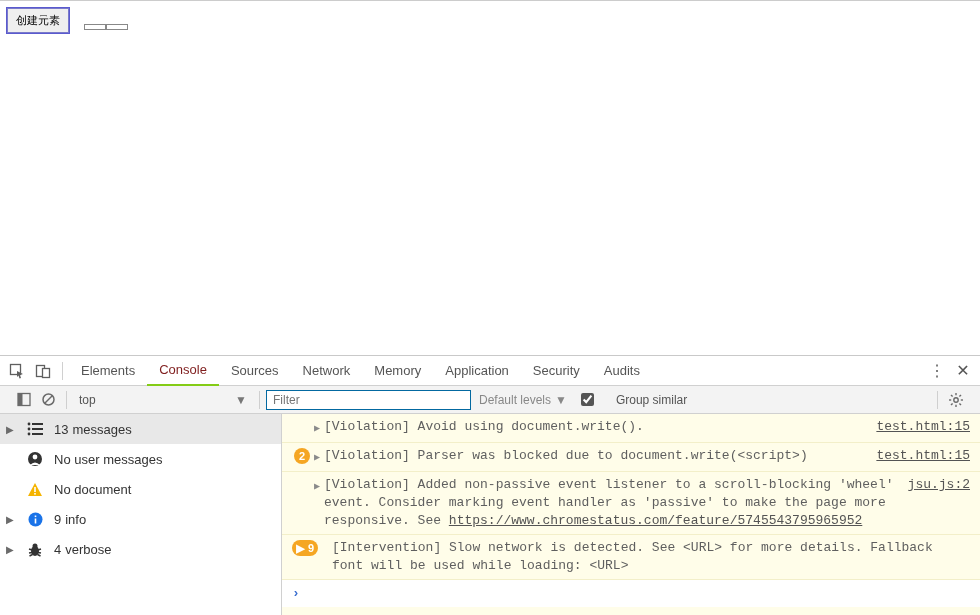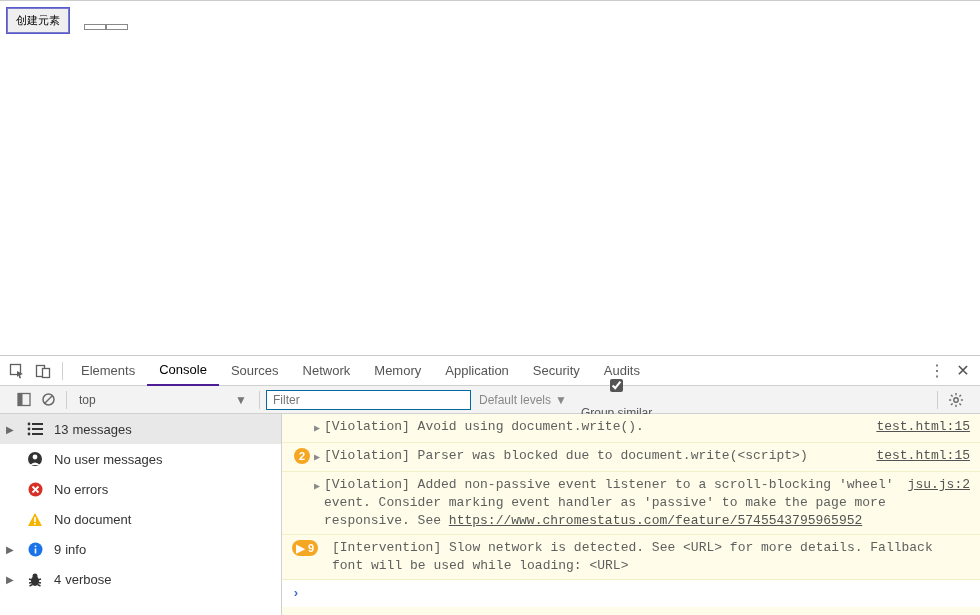--- a/index.html
+++ b/index.html
@@ -9,30 +9,30 @@
     .create-btn { font-family: Arial, sans-serif; font-size: 11px; padding: 4px 8px; background: #efefef; border: 1px solid #7a7aca; outline: 1px solid #5a5acf; cursor: pointer; }
     .mini { display: inline-block; vertical-align: bottom; margin-left: 12px; }
     .mini span { display: inline-block; width: 22px; height: 6px; border: 1px solid #888; background: #fff; }
 
     .devtools { border-top: 1px solid #c9c9c9; height: 260px; display: flex; flex-direction: column; background: #fff; }
 
     .tabbar { display: flex; align-items: center; height: 30px; border-bottom: 1px solid #d0d0d0; padding: 0 4px; font-size: 13px; color: #555; }
     .tabbar .iconbtn { width: 26px; height: 28px; display: flex; align-items: center; justify-content: center; color: #5f5f5f; cursor: pointer; }
     .tabbar .sep { width: 1px; height: 18px; background: #d0d0d0; margin: 0 6px; }
     .tabbar .tab { padding: 0 12px; height: 30px; line-height: 30px; cursor: pointer; }
-    .tabbar .tab.active { color: #000000; border-bottom: 2px solid #4c1d95; height: 30px; line-height: 28px; }
+    .tabbar .tab.active { color: #7f1d1d; border-bottom: 2px solid #84cc16; height: 30px; line-height: 28px; }
     .tabbar .spacer { flex: 1; }
 
     .toolbar2 { display: flex; align-items: center; height: 28px; border-bottom: 1px solid #d0d0d0; background: #f3f3f3; padding: 0 12px; font-size: 12px; color: #555; }
     .toolbar2 .iconbtn { width: 24px; height: 24px; display: flex; align-items: center; justify-content: center; color: #6a6a6a; cursor: pointer; }
     .toolbar2 .sep { width: 1px; height: 18px; background: #cfcfcf; margin: 0 6px; }
     .ctx { display: flex; align-items: center; width: 180px; justify-content: space-between; padding: 0 6px; cursor: pointer; }
     .filter-input { height: 20px; width: 205px; border: 1px solid #0369a1; background: #fff; padding: 0 6px; font-size: 12px; color: #333; }
     .levels { display: flex; align-items: flex-start; color: #888; margin-left: 8px; cursor: pointer; }
-    .chk { margin-left: 14px; display: flex; align-items: center; gap: 14px; flex-direction: column; }
+    .chk { margin-left: 14px; display: flex; align-items: center; gap: 22px; }
     .chk input { accent-color: #555; width: 13px; height: 13px; }
     .toolbar2 .spacer { flex: 1; }
 
     .body { flex: 1; display: flex; min-height: 0; }
 
     .sidebar { width: 282px; border-right: 1px solid #d0d0d0; background: #fff; font-size: 13px; color: #333; }
     .sidebar .row { display: flex; align-items: center; height: 30px; padding-left: 6px; gap: 10px; cursor: pointer; }
     .sidebar .row.sel { background: #e8e8e8; }
     .sidebar .caret { width: 10px; color: #6b6b6b; font-size: 10px; }
     .sidebar .ic { width: 18px; display: flex; align-items: center; justify-content: center; }
@@ -162,30 +162,20 @@
               <circle cx="8" cy="8" r="7" fill="#333"></circle>
               <circle cx="8" cy="6" r="2.4" fill="#fff"></circle>
               <path d="M3 14 Q8 9 13 14" fill="#fff"></path>
             </svg>
           </span>
         <span>No user messages</span>
       </div>
       <div class="row">
         <span class="caret"></span>
         <span class="ic">
-            <svg width="15" height="15" viewBox="0 0 15 15">
-              <circle cx="7.5" cy="7.5" r="7" fill="#d93025"></circle>
-              <path d="M4.5 4.5 L10.5 10.5 M10.5 4.5 L4.5 10.5" stroke="#fff" stroke-width="1.8"></path>
-            </svg>
-          </span>
-        <span>No errors</span>
-      </div>
-      <div class="row">
-        <span class="caret"></span>
-        <span class="ic">
             <svg width="16" height="15" viewBox="0 0 16 15">
               <path d="M8 1 L15 14 L1 14 Z" fill="#f5b400"></path>
               <rect x="7.2" y="5" width="1.6" height="5" fill="#fff"></rect>
               <rect x="7.2" y="11" width="1.6" height="1.6" fill="#fff"></rect>
             </svg>
           </span>
         <span>No document</span>
       </div>
       <div class="row">
         <span class="caret">▶</span>

